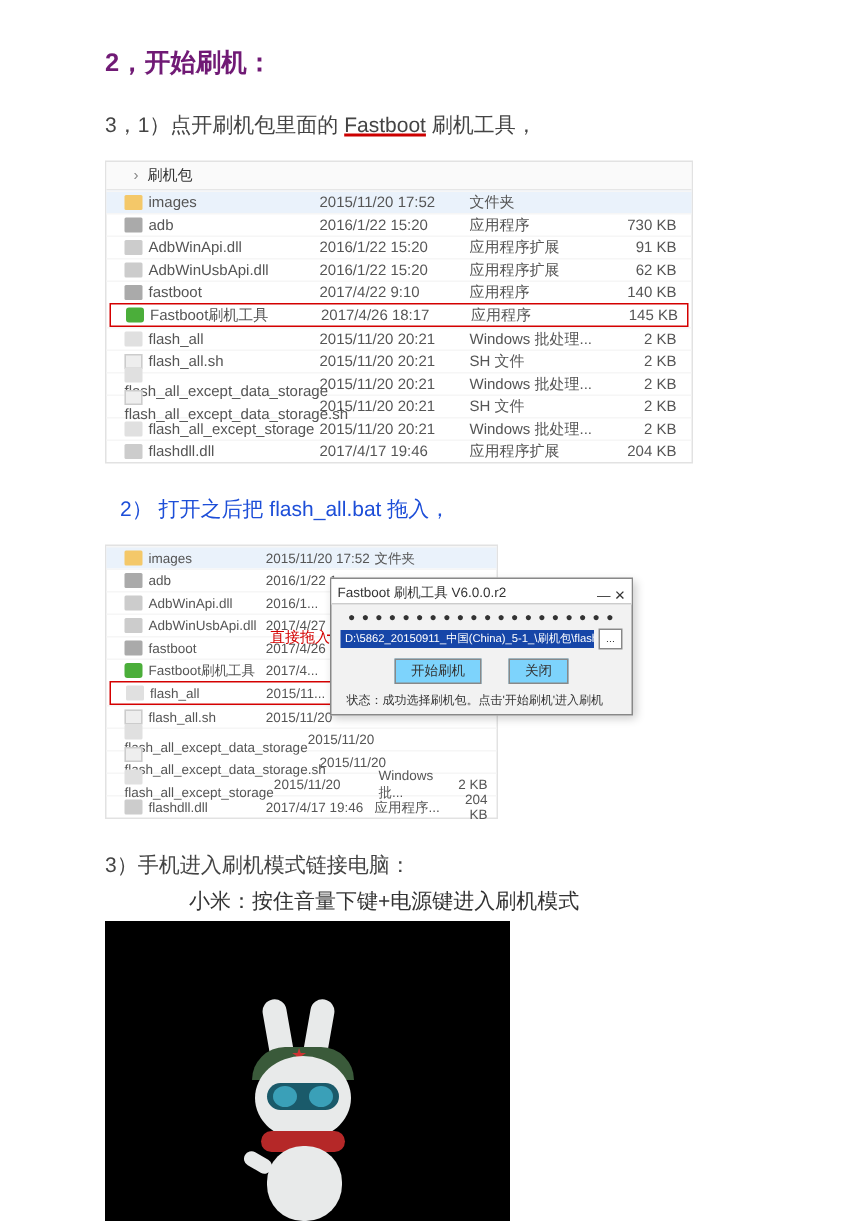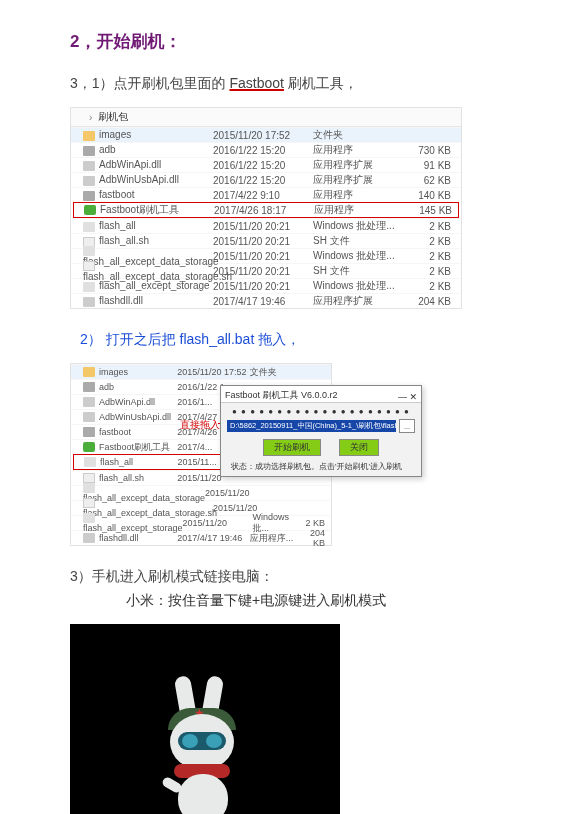--- a/index.html
+++ b/index.html
@@ -30,27 +30,27 @@
 .explorer.small{width:260px;font-size:9px}
 .dialog{position:absolute;top:22px;left:150px;width:200px;background:#f2f2f2;border:1px solid #888;font-size:9px;box-shadow:2px 2px 6px rgba(0,0,0,.2)}
 .dlg-title{background:#fff;border-bottom:1px solid #ccc;height:16px;display:flex;align-items:flex-end;justify-content:space-between;padding:0 4px}
 .dlg-close{color:#333}
 .dlg-body{padding:4px 6px}
 .dots{text-align:center;letter-spacing:1px;color:#333;font-size:8px;margin-bottom:3px}
 .path-row{display:flex;gap:3px;align-items:center}
 .path-box{flex:1;background:#1646a8;color:#fff;padding:1px 3px;font-size:7.5px;white-space:nowrap;overflow:hidden}
 .browse{width:14px;height:12px;border:1px solid #888;background:#fff;display:flex;align-items:center;justify-content:center;font-size:7px}
 .dlg-btns{display:flex;justify-content:center;gap:18px;margin:6px 0 4px}
-.dlg-btns div{border:1px solid #888;background:#84cc16;padding:1px 10px;font-size:9px}
+.dlg-btns div{border:1px solid #888;background:#7dd3fc;padding:1px 10px;font-size:9px}
 .dlg-status{font-size:8px;color:#333;padding:1px 0 0 4px}
 .red-arrow{position:absolute;top:55px;left:110px;color:#d40000;font-size:10px;white-space:nowrap}
 .red-line{position:absolute;top:60px;left:148px;width:90px;height:0;border-top:1px solid #d40000}
 .red-line:after{content:"";position:absolute;right:-2px;top:-3px;border-left:5px solid #d40000;border-top:3px solid transparent;border-bottom:3px solid transparent}
 .sub3{margin:6px 0 6px 0;font-size:14px;color:#444}
-.xiaomi-line{margin:4px 0 14px 56px;font-size:14px;color:#333}
+.xiaomi-line{margin:4px 0 4px 56px;font-size:14px;color:#333}
 .photo{width:270px;height:270px;background:#000;margin-left:0;position:relative;overflow:hidden}
 .bunny{position:absolute;left:90px;top:60px;width:110px;height:150px}
 .ear{position:absolute;width:16px;height:50px;background:#e8eaea;border-radius:8px}
 .ear.l{left:18px;top:-8px;transform:rotate(-10deg)}
 .ear.r{left:44px;top:-8px;transform:rotate(10deg)}
 .head{position:absolute;left:10px;top:30px;width:64px;height:56px;background:#e8eaea;border-radius:50%}
 .hat{position:absolute;left:8px;top:24px;width:68px;height:22px;background:#3a5a3a;border-radius:34px 34px 0 0}
 .star{position:absolute;left:34px;top:22px;color:#c33;font-size:12px}
 .goggles{position:absolute;left:18px;top:48px;width:48px;height:18px;background:#1a5a6a;border-radius:9px}
 .goggle-l,.goggle-r{position:absolute;top:2px;width:16px;height:14px;background:#3aa0b8;border-radius:50%}

